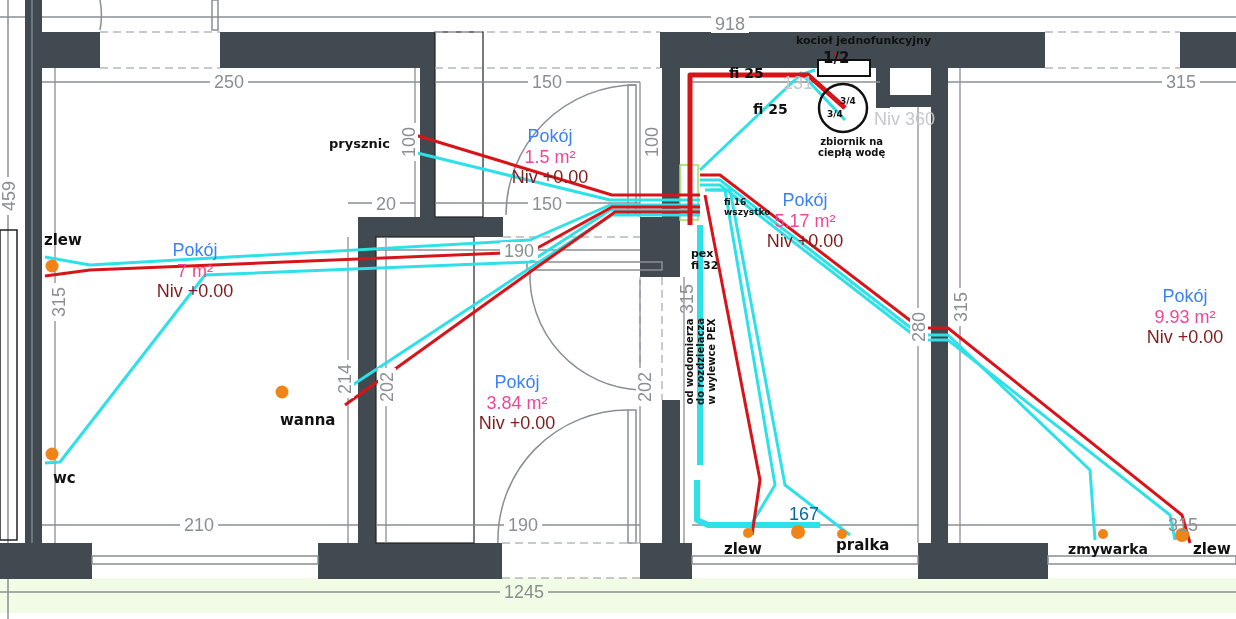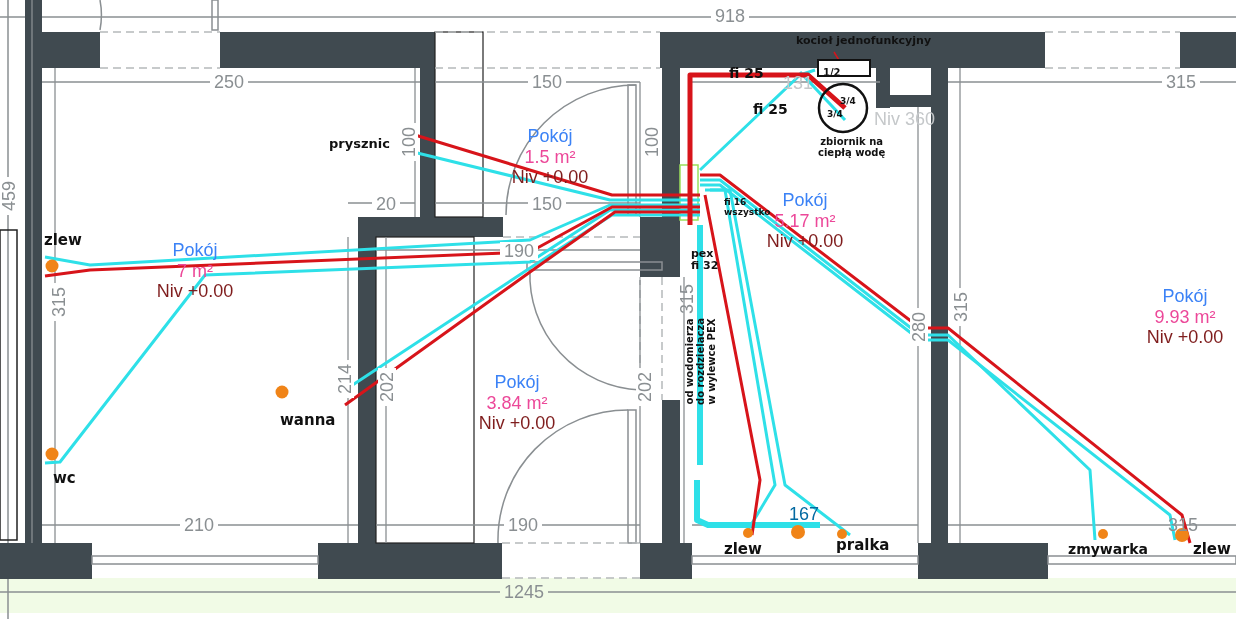--- a/index.html
+++ b/index.html
@@ -145,21 +145,21 @@
     <circle cx="52" cy="454" r="6.5"></circle>
     <circle cx="282" cy="392" r="6.5"></circle>
     <circle cx="748" cy="533" r="5"></circle>
     <circle cx="798" cy="532" r="7"></circle>
     <circle cx="842" cy="534" r="5"></circle>
     <circle cx="1103" cy="534" r="5"></circle>
     <circle cx="1182" cy="535" r="7"></circle>
   </g>
 </svg>
 
-<div class="dim" style="left:711px;top:7px;text-align:center;">918</div>
+<div class="dim" style="left:711px;top:15px;text-align:center;">918</div>
 <div class="dim g" style="left:500px;top:583px;">1245</div>
 <div class="dim v" style="left:-10px;top:187px;">459</div>
 <div class="dim" style="left:210px;top:73px;">250</div>
 <div class="dim" style="left:180px;top:516px;">210</div>
 <div class="dim v" style="left:40px;top:293px;">315</div>
 <div class="dim v" style="left:390px;top:133px;">100</div>
 <div class="dim v" style="left:633px;top:133px;">100</div>
 <div class="dim" style="left:372px;top:195px;">20</div>
 <div class="dim" style="left:528px;top:73px;">150</div>
 <div class="dim" style="left:528px;top:195px;">150</div>
@@ -206,21 +206,21 @@
 <div class="lbl" style="left:329px;top:137px;font-size:13px;">prysznic</div>
 <div class="lbl" style="left:44px;top:232px;font-size:15px;">zlew</div>
 <div class="lbl" style="left:53px;top:470px;font-size:15px;">wc</div>
 <div class="lbl" style="left:280px;top:412px;font-size:15px;">wanna</div>
 <div class="lbl" style="left:724px;top:541px;font-size:15px;">zlew</div>
 <div class="lbl" style="left:836px;top:537px;font-size:15px;">pralka</div>
 <div class="lbl" style="left:1068px;top:542px;font-size:14px;">zmywarka</div>
 <div class="lbl" style="left:1193px;top:541px;font-size:15px;">zlew</div>
 
 <div class="lbl" style="left:796px;top:35px;font-size:11px;">kocioł jednofunkcyjny</div>
-<div class="lbl" style="left:823px;top:67px;font-size:10px;">1/2</div>
+<div class="lbl" style="left:823px;top:50px;font-size:15px;">1/2</div>
 <div class="lbl" style="left:840px;top:97px;font-size:9px;">3/4</div>
 <div class="lbl" style="left:827px;top:110px;font-size:9px;">3/4</div>
 <div class="lbl" style="left:818px;top:136px;font-size:10px;text-align:center;">
   <div>zbiornik na</div>
   <div>ciepłą wodę</div>
 </div>
 <div class="lbl" style="left:729px;top:66px;font-size:14px;">fi 25</div>
 <div class="lbl" style="left:753px;top:102px;font-size:14px;">fi 25</div>
 <div class="lbl" style="left:724px;top:198px;font-size:9px;">
   <div>fi 16</div>

